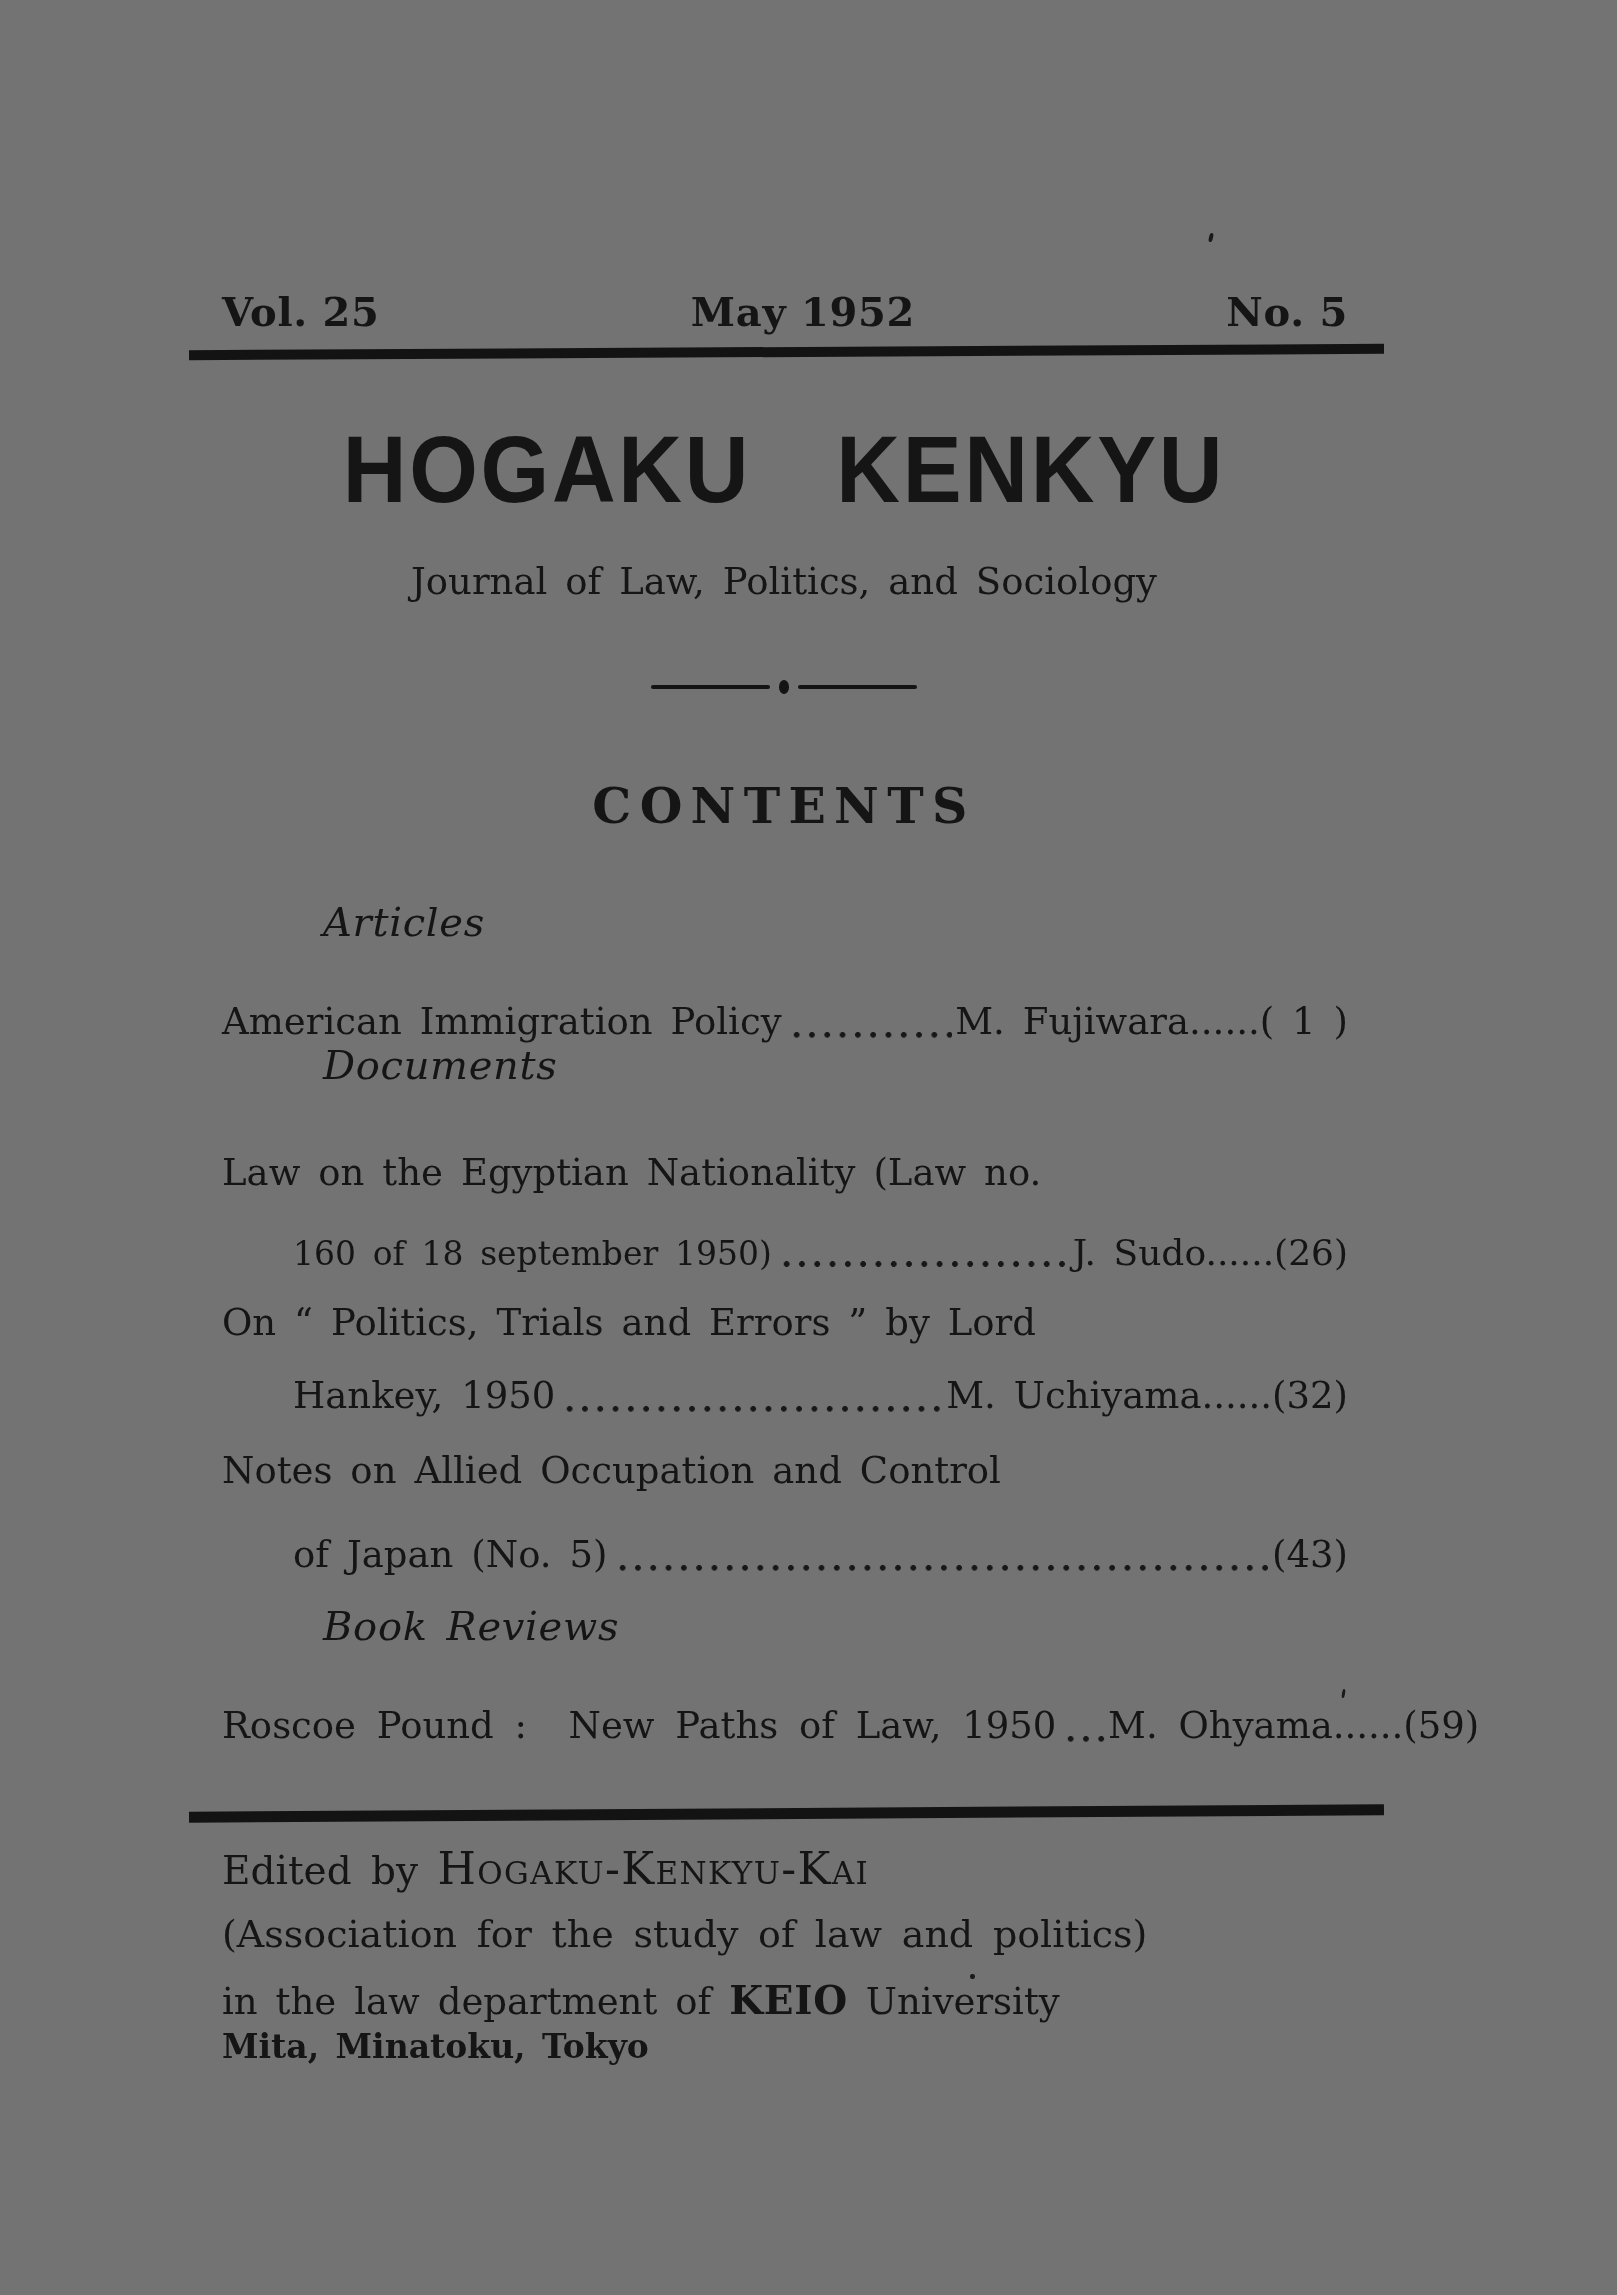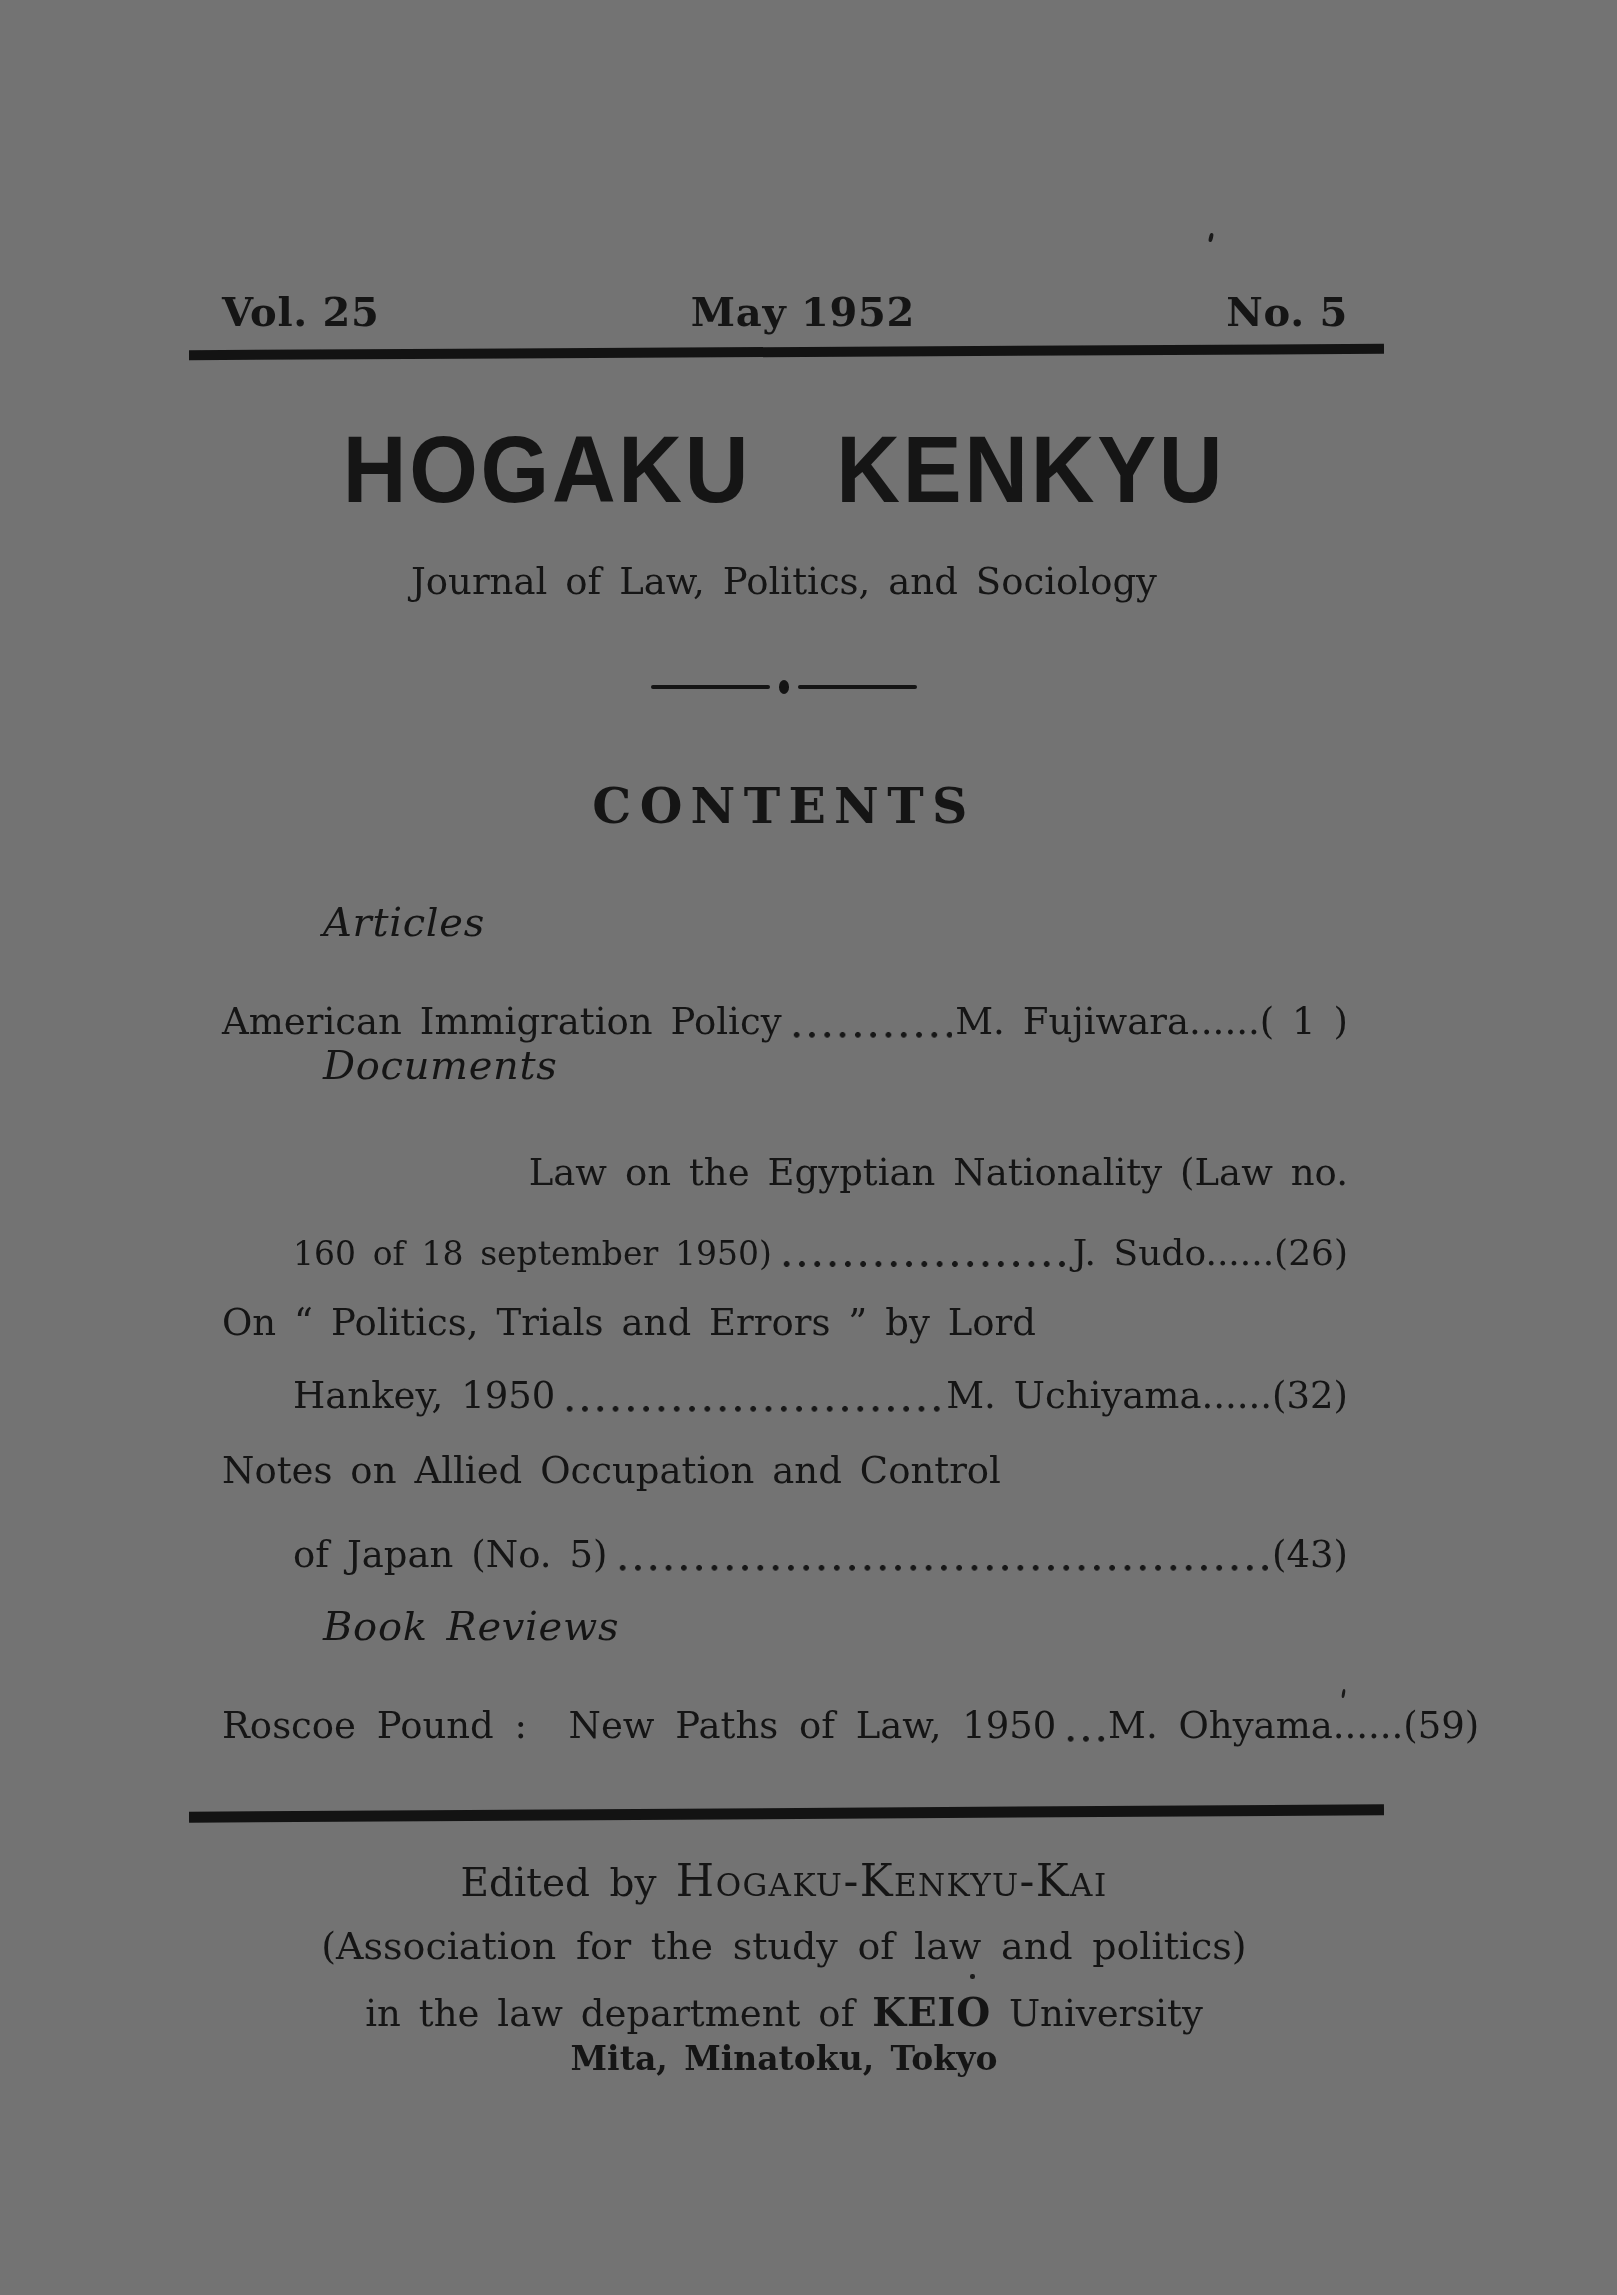--- a/index.html
+++ b/index.html
@@ -73,30 +73,30 @@
   .toc-line.small .tr{font-size:36px;}
   .toc-line.wide{word-spacing:9px;}
   .leader{
     flex:1 1 auto;height:7.6px;align-self:flex-end;
     margin:0 2.8px 6.2px 7px;
     background-image:radial-gradient(circle, #171717 2.5px, transparent 3.1px);
     background-size:15.3px 7.6px;background-repeat:repeat-x;background-position:0 50%;
     min-width:42px;
   }
   .e0{top:1000px;}
-  .e1{top:1151px;justify-content:flex-end;}
+  .e1{top:1151px;}
   .e2{top:1231px;}
   .e3{top:1301px;}
   .e4{top:1374px;}
   .e5{top:1449px;}
   .e6{top:1533px;}
   .e7{top:1704px;}
 
   
-  .footer-line{position:absolute;left:222px;width:1124px;text-align:center;line-height:1.15;margin-top:12px;}
+  .footer-line{position:absolute;left:222px;width:1124px;line-height:1.15;}
   .edited{top:1844px;font-size:39px;word-spacing:7px;}
   .edited .org{font-variant:small-caps;font-size:44px;letter-spacing:1.4px;}
   .association{top:1913px;font-size:38px;word-spacing:7.6px;}
   .department{top:1978px;font-size:37px;word-spacing:6.2px;}
   .department .keio{font-weight:bold;font-size:39px;letter-spacing:0.7px;}
   .address{top:2028px;font-size:33px;font-weight:bold;word-spacing:4.9px;}
 
   
   .speck{position:absolute;background:#1a1a1a;border-radius:45%;}
   .speck-1{left:1209px;top:233px;width:3.5px;height:9px;transform:rotate(14deg);}

